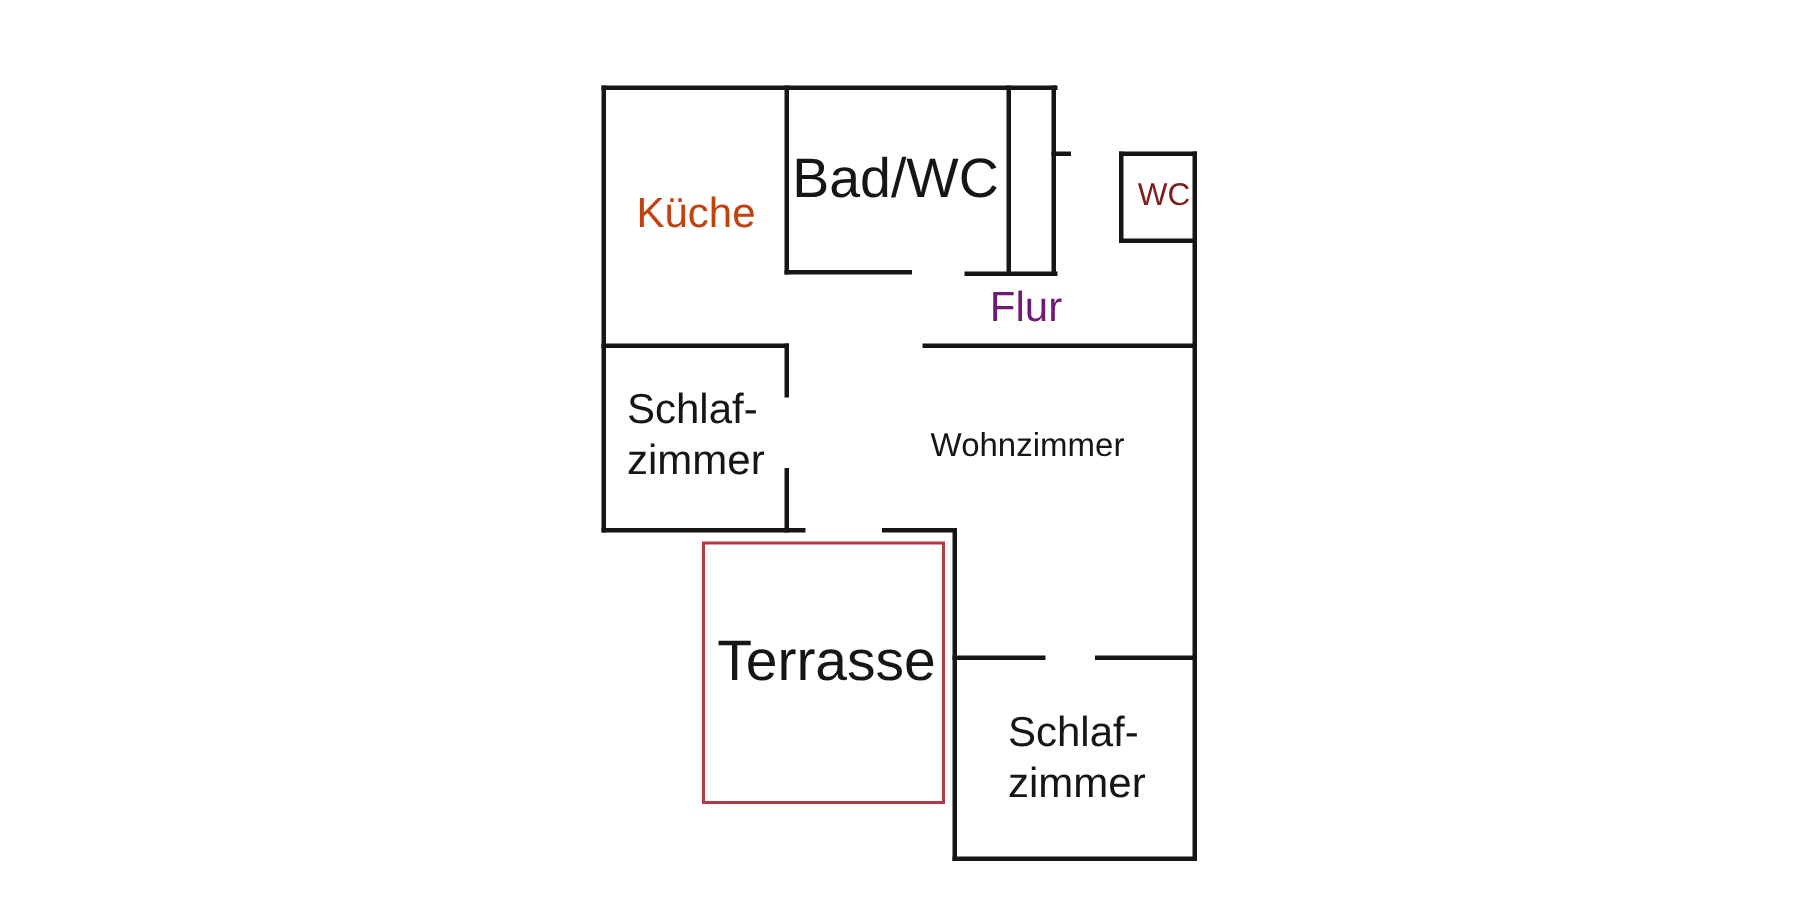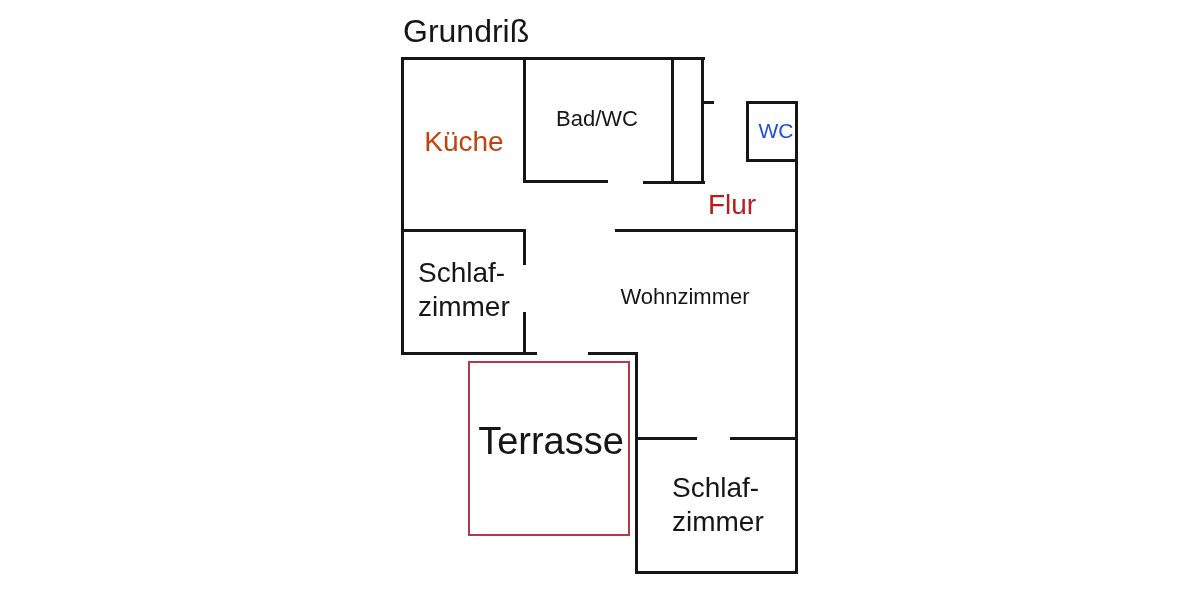--- a/index.html
+++ b/index.html
@@ -45,21 +45,20 @@
     text-align: center;
   }
   .room-label .line {
     display: block;
   }
 </style>
 </head>
 <body>
 
 <div class="canvas">
-  <div class="plan-title">Grundriß</div>
   <div id="walls-layer">
       <div class="wall" style="left: 401px; top: 57px; width: 304px; height: 3px; background: rgb(22, 22, 22);"></div>
       <div class="wall" style="left: 401px; top: 57px; width: 3px; height: 298px; background: rgb(22, 22, 22);"></div>
       <div class="wall" style="left: 523px; top: 57px; width: 3px; height: 126px; background: rgb(22, 22, 22);"></div>
       <div class="wall" style="left: 671px; top: 57px; width: 3px; height: 127px; background: rgb(22, 22, 22);"></div>
       <div class="wall" style="left: 701px; top: 57px; width: 3px; height: 127px; background: rgb(22, 22, 22);"></div>
       <div class="wall" style="left: 523px; top: 180px; width: 85px; height: 3px; background: rgb(22, 22, 22);"></div>
       <div class="wall" style="left: 643px; top: 181px; width: 62px; height: 3px; background: rgb(22, 22, 22);"></div>
       <div class="wall" style="left: 701px; top: 101px; width: 13px; height: 3px; background: rgb(22, 22, 22);"></div>
       <div class="wall" style="left: 746px; top: 101px; width: 52px; height: 3px; background: rgb(22, 22, 22);"></div>
@@ -75,27 +74,27 @@
       <div class="wall" style="left: 635px; top: 352px; width: 3px; height: 222px; background: rgb(22, 22, 22);"></div>
       <div class="wall" style="left: 635px; top: 437px; width: 62px; height: 3px; background: rgb(22, 22, 22);"></div>
       <div class="wall" style="left: 730px; top: 437px; width: 68px; height: 3px; background: rgb(22, 22, 22);"></div>
       <div class="wall" style="left: 635px; top: 571px; width: 163px; height: 3px; background: rgb(22, 22, 22);"></div>
     </div>
   <div class="terrace-outline" id="terrace-outline" style="left: 468px; top: 361px; width: 162px; height: 175px; border-color: rgb(178, 58, 72);"></div>
   <div id="labels-layer">
       <div class="room-label centered" style="left: 464px; top: 142px; font-size: 28px; line-height: 34px; color: #c2410c;">
         <span class="line">Küche</span>
       </div>
-      <div class="room-label centered" style="left: 597px; top: 119px; font-size: 22px; line-height: 34px; color: rgb(22, 22, 22);">
+      <div class="room-label centered" style="left: 597px; top: 119px; font-size: 37px; line-height: 34px; color: rgb(22, 22, 22);">
         <span class="line">Bad/WC</span>
       </div>
-      <div class="room-label centered" style="left: 776px; top: 130px; font-size: 21px; line-height: 25px; color: #1d4ed8;">
+      <div class="room-label centered" style="left: 776px; top: 130px; font-size: 21px; line-height: 25px; color: #7f1d1d;">
         <span class="line">WC</span>
       </div>
-      <div class="room-label centered" style="left: 732px; top: 205px; font-size: 28px; line-height: 34px; color: #b91c1c;">
+      <div class="room-label centered" style="left: 684px; top: 205px; font-size: 28px; line-height: 34px; color: #701a75;">
         <span class="line">Flur</span>
       </div>
       <div class="room-label centered" style="left: 685px; top: 297px; font-size: 22px; line-height: 34px; color: rgb(22, 22, 22);">
         <span class="line">Wohnzimmer</span>
       </div>
       <div class="room-label" style="left: 418px; top: 256px; font-size: 28px; line-height: 34px; color: rgb(22, 22, 22);">
         <span class="line">Schlaf-</span>
         <span class="line">zimmer</span>
       </div>
       <div class="room-label centered" style="left: 551px; top: 441px; font-size: 38px; line-height: 34px; color: rgb(22, 22, 22);">

